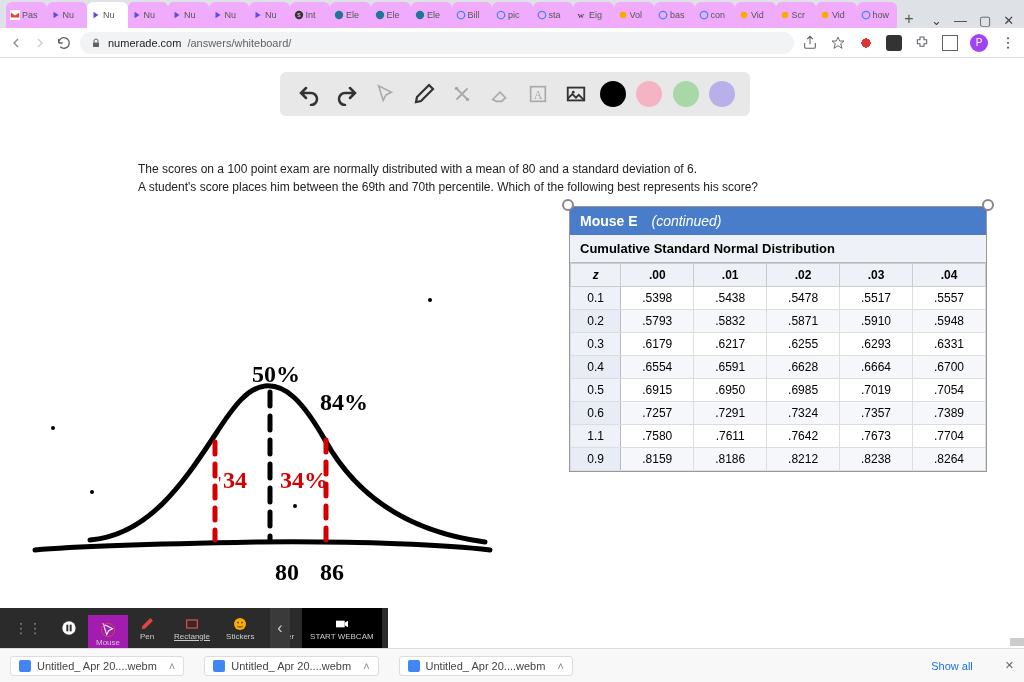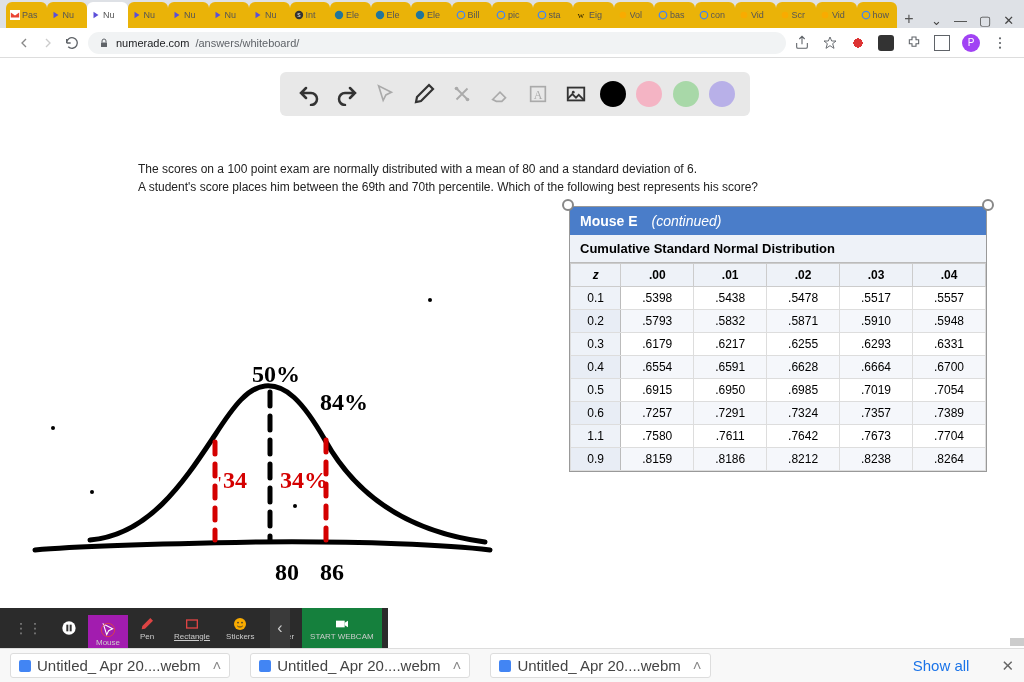--- a/index.html
+++ b/index.html
@@ -1,26 +1,26 @@
 <!DOCTYPE html>
 <html><head>
 <meta charset="utf-8">
 <style>
 * { margin: 0; padding: 0; box-sizing: border-box; }
 body { font-family: -apple-system, Segoe UI, Arial, sans-serif; background: #fff; width: 1024px; height: 682px; overflow: hidden; position: relative; }
 
 
 .tab-strip { height: 28px; background: #dee1e6; display: flex; align-items: flex-end; padding-left: 6px; }
-.tab { height: 26px; min-width: 30px; max-width: 46px; background: #eab308; border-radius: 6px 6px 0 0; display: flex; align-items: center; padding: 0 4px; font-size: 9px; color: #555; gap: 2px; overflow: hidden; flex: 1; }
+.tab { height: 26px; min-width: 30px; max-width: 46px; background: #f0abfc; border-radius: 6px 6px 0 0; display: flex; align-items: center; padding: 0 4px; font-size: 9px; color: #555; gap: 2px; overflow: hidden; flex: 1; }
 .tab.active { background: #fff; }
 .tab-icon { width: 10px; height: 10px; flex-shrink: 0; }
 .tab-label { white-space: nowrap; overflow: hidden; text-overflow: clip; }
 .new-tab { width: 24px; display:flex; align-items:center; justify-content:center; color:#555; }
 .win-controls { margin-left:auto; display:flex; gap:12px; padding:0 10px; color:#444; font-size:13px;}
-.addr-bar { height: 30px; background: #fff; border-bottom: 1px solid #ddd; display: flex; align-items: center; padding: 0 16px; gap: 8px; }
+.addr-bar { height: 30px; background: #fff; border-bottom: 1px solid #ddd; display: flex; align-items: center; padding: 0 8px; gap: 8px; }
 .nav-icon { width:16px; height:16px; color:#5f6368; }
 .url-pill { flex:1; height:22px; background:#f1f3f4; border-radius:11px; display:flex; align-items:center; padding:0 10px; font-size:11px; color:#5f6368; gap:6px; }
 .url-host { color:#202124; }
 .right-icons { display:flex; gap:12px; align-items:center;}
 .ext-icon { width:16px; height:16px; }
 .avatar { width:18px; height:18px; border-radius:50%; background:#a142f4; color:#fff; font-size:10px; display:flex; align-items:center; justify-content:center;}
 
 
 .toolbar { position:absolute; top:72px; left:280px; width:470px; height:44px; background:#e8e8e8; border-radius:6px; display:flex; align-items:center; justify-content:space-around; padding:0 10px;}
 .tb-btn { width:28px; height:28px; display:flex; align-items:center; justify-content:center; }
@@ -48,21 +48,21 @@
 .canvas { position:absolute; top:280px; left:30px; width:490px; height:300px; }
 
 
 .bottom-bar { position:absolute; bottom:34px; left:0; height:40px; background:#2b2b2b; display:flex; align-items:center; padding:0 6px; gap:0;}
 .bb-item { display:flex; flex-direction:column; align-items:center; justify-content:center; padding:2px 8px; color:#ccc; font-size:8px; gap:1px; height:40px; min-width:38px;}
 .bb-item.active { background:#a21caf;margin-top:13px;}
 .bb-icon { width:16px; height:16px; }
 .collapse-handle { width:20px; height:40px; background:#3a3a3a; display:flex; align-items:center; justify-content:center; color:#ccc;}
 
 
-.dl-bar { position:absolute; bottom:0; left:0; right:0; height:34px; background:#f8f8f8; border-top:1px solid #ddd; display:flex; align-items:center; padding:0 10px; gap:20px; font-size:15px; color:#444;}
+.dl-bar { position:absolute; bottom:0; left:0; right:0; height:34px; background:#f8f8f8; border-top:1px solid #ddd; display:flex; align-items:center; padding:0 10px; gap:20px; font-size:11px; color:#444;}
 .dl-chip { display:flex; align-items:center; gap:6px; padding:3px 8px; border:1px solid #ddd; border-radius:3px; background:#fff;}
 .dl-chip .fi { width:12px; height:12px; background:#4285f4; border-radius:2px;}
 .show-all { margin-left:auto; color:#1a73e8; cursor:pointer;}
 .dl-close { margin-left:12px; color:#666; cursor:pointer;}
 
 
 .hscroll { position:absolute; bottom:36px; left:0; right:0; height:8px; display:flex; justify-content:flex-end;}
 .hscroll .thumb { width:14px; height:8px; background:#ccc;}
 </style>
 </head>
@@ -466,21 +466,21 @@
           <path d="M8 15c2 2 6 2 8 0" stroke="#333" stroke-width="1.4" fill="none"></path>
         </svg></span>
       <span style="line-height:1;">Stickers</span>
     </div>
     <div class="bb-item">
       <span class="bb-icon"><svg width="16" height="16" viewBox="0 0 24 24">
           <path d="M4 18l8-8 6 6-4 4H8z" fill="#c8a"></path>
         </svg></span>
       <span style="line-height:1;">Eraser</span>
     </div>
-    <div class="bb-item" style="background: #15803d;">
+    <div class="bb-item" style="background: #000000;">
       <span class="bb-icon"><svg width="16" height="16" viewBox="0 0 24 24">
           <rect x="3" y="7" width="13" height="10" fill="#fff"></rect>
           <path d="M16 10l5-3v10l-5-3z" fill="#fff"></path>
         </svg></span>
       <span style="line-height:1;">START WEBCAM</span>
     </div>
   </div>
 <div class="collapse-handle" style="position:absolute;bottom:34px;left:270px;">‹</div>
 
 <div class="hscroll">

